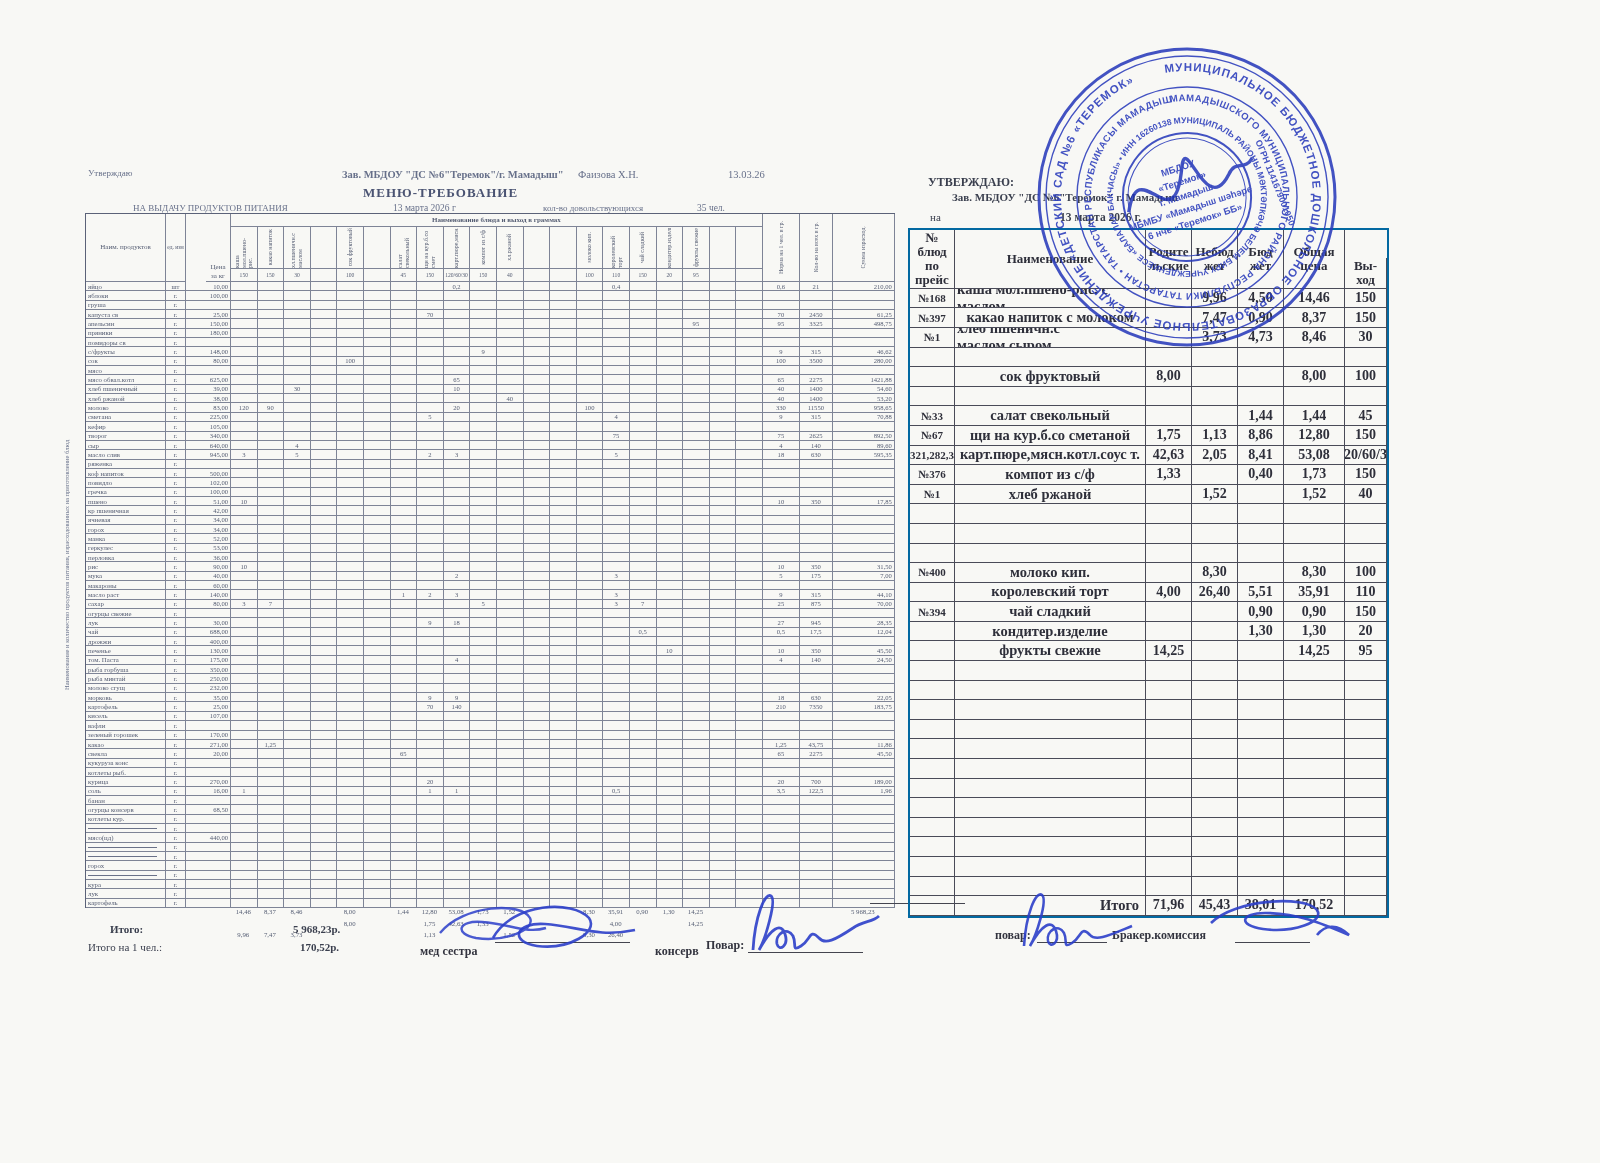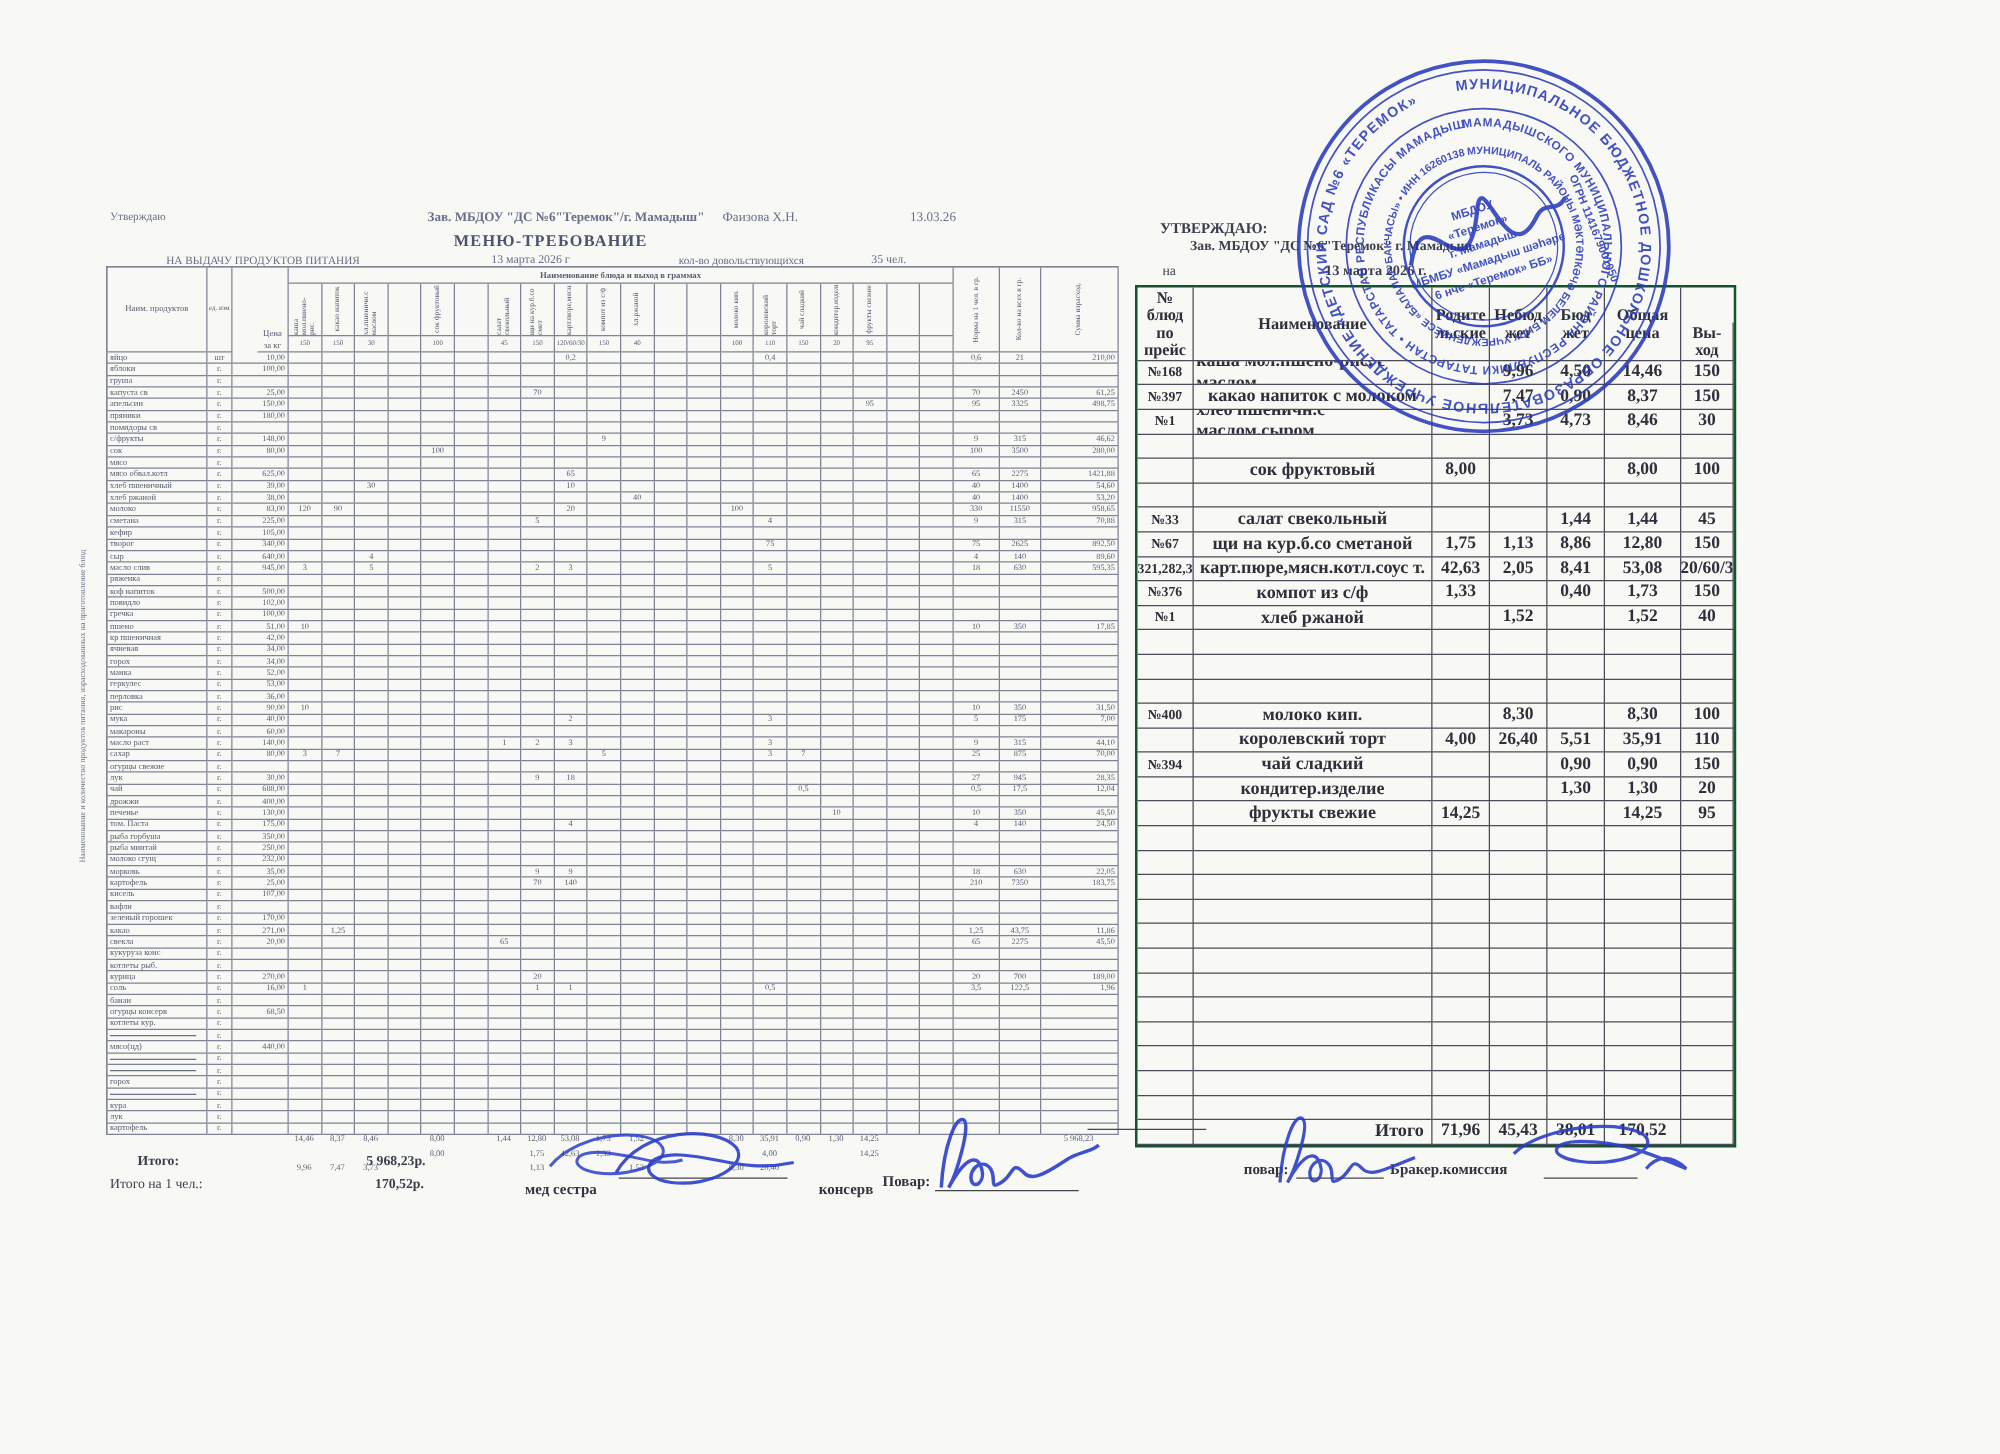--- a/index.html
+++ b/index.html
@@ -23,21 +23,21 @@
   .vtext{writing-mode:vertical-rl;transform:rotate(180deg);font-size:6px;line-height:6.5px;
          max-height:40px;overflow:hidden;}
   .struckline{position:relative;}
   .struckline::after{content:"";position:absolute;left:2px;right:8px;top:50%;
          border-top:1px solid #6a7188;}
   .tl{display:grid;}
   .tc{box-sizing:border-box;font-size:6.8px;display:flex;align-items:flex-start;
       justify-content:center;overflow:visible;}
   
   .rt{position:absolute;left:908px;top:228px;color:#2e2f3a;}
-  .rtgrid{display:grid;border:2px solid #14532d;}
+  .rtgrid{display:grid;border:2px solid #0369a1;}
   .rc{border-right:1px solid #4a4b58;border-bottom:1px solid #4a4b58;box-sizing:border-box;
       font-size:14px;font-weight:bold;display:flex;align-items:center;justify-content:center;
       overflow:hidden;padding:0 2px;}
   .rc.hd{font-size:13px;font-weight:bold;text-align:center;line-height:14px;}
   .rc.num{font-size:11px;}
   .rc.nm{font-size:14.5px;}
   .rc.lbl{justify-content:flex-end;padding-right:6px;}
   
   .siglab{font-weight:bold;font-size:12px;color:#33343f;}
   .sigline{position:absolute;border-bottom:1.3px solid #44454f;}

